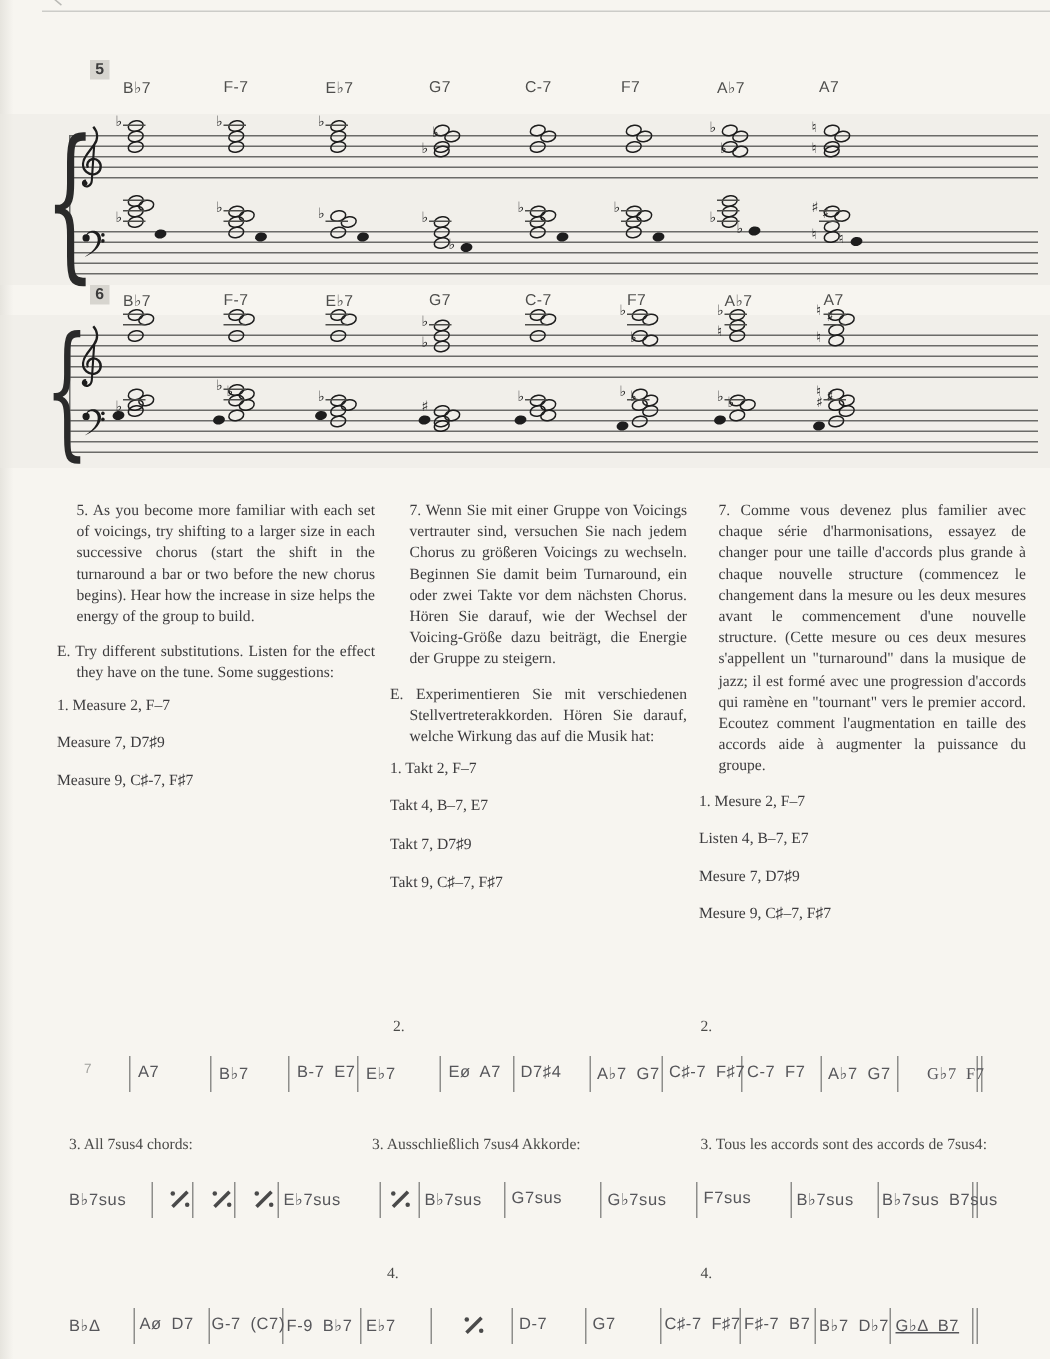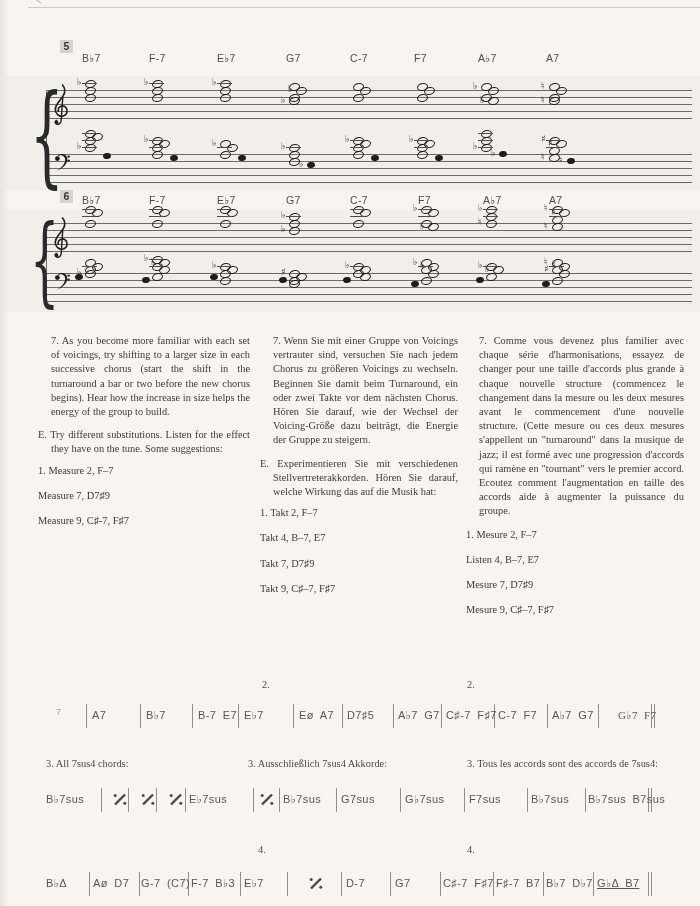--- a/index.html
+++ b/index.html
@@ -339,21 +339,21 @@
     <span class="acc" style="left: 551px; top: 260px;">♯</span>
     <span class="wnote" style="left: 552px; top: 266px;"></span>
     <span class="acc" style="left: 544px; top: 263.5px;">♯</span>
     <span class="wnote" style="left: 559px; top: 269.5px;"></span>
     <span class="wnote" style="left: 552px; top: 276.5px;"></span>
     <div class="ledger" style="left: 549px; top: 266px;"></div>
     <span class="rnote" style="left: 542px; top: 280.5px;"></span>
   </div>
 
 <div class="col" style="left:38px;width:212px;">
-  <p class="p7">7. As you become more familiar with each set of voicings, try shifting to a larger size in each successive chorus (start the shift in the turnaround a bar or two before the new chorus begins). Hear how the increase in size helps the energy of the group to build.</p>
+  <p class="p7">5. As you become more familiar with each set of voicings, try shifting to a larger size in each successive chorus (start the shift in the turnaround a bar or two before the new chorus begins). Hear how the increase in size helps the energy of the group to build.</p>
   <p class="pE">E. Try different substitutions. Listen for the effect they have on the tune. Some suggestions:</p>
   <p class="li li1">1. Measure 2, F–7</p>
   <p class="li li2">Measure 7, D7♯9</p>
   <p class="li li2">Measure 9, C♯-7, F♯7</p>
 </div>
 
 <div class="col" style="left:260px;width:198px;">
   <p class="p7">7. Wenn Sie mit einer Gruppe von Voicings vertrauter sind, versuchen Sie nach jedem Chorus zu größeren Voicings zu wechseln. Beginnen Sie damit beim Turnaround, ein oder zwei Takte vor dem nächsten Chorus. Hören Sie darauf, wie der Wechsel der Voicing-Größe dazu beiträgt, die Energie der Gruppe zu steigern.</p>
   <p class="pE">E. Experimentieren Sie mit verschiedenen Stellvertreterakkorden. Hören Sie darauf, welche Wirkung das auf die Musik hat:</p>
   <p class="li li1">1. Takt 2, F–7</p>
@@ -391,21 +391,21 @@
     <div class="bar" style="left: 547px;"></div>
     <div class="bar" style="left: 598px;"></div>
     <div class="bar" style="left: 651px;"></div>
     <div class="bar" style="left: 654px;"></div>
     <span class="cell faint" style="left: 56px;">7</span>
     <span class="cell" style="left: 92px;">A7</span>
     <span class="cell" style="left: 146px;">B♭7</span>
     <span class="cell" style="left: 198px;">B-7 E7</span>
     <span class="cell" style="left: 244px;">E♭7</span>
     <span class="cell" style="left: 299px;">Eø A7</span>
-    <span class="cell" style="left: 347px;">D7♯5</span>
+    <span class="cell" style="left: 347px;">D7♯4</span>
     <span class="cell" style="left: 398px;">A♭7 G7</span>
     <span class="cell" style="left: 446px;">C♯-7 F♯7</span>
     <span class="cell" style="left: 498px;">C-7 F7</span>
     <span class="cell" style="left: 552px;">A♭7 G7</span>
     <span class="cell" style="left: 618px; font-family: Liberation Serif, serif;">G♭7 F7</span>
   </div>
 <div id="row3" class="crow" style="top:788px;">
     <div class="bar" style="left: 101px;"></div>
     <div class="bar" style="left: 128px;"></div>
     <div class="bar" style="left: 156px;"></div>
@@ -458,21 +458,21 @@
     <div class="bar" style="left: 390px;"></div>
     <div class="bar" style="left: 440px;"></div>
     <div class="bar" style="left: 493px;"></div>
     <div class="bar" style="left: 543px;"></div>
     <div class="bar" style="left: 593px;"></div>
     <div class="bar" style="left: 648px;"></div>
     <div class="bar" style="left: 651px;"></div>
     <span class="cell" style="left: 46px;">B♭Δ</span>
     <span class="cell" style="left: 93px;">Aø D7</span>
     <span class="cell" style="left: 141px;">G-7 (C7)</span>
-    <span class="cell" style="left: 191px;">F-7 B♭3</span>
+    <span class="cell" style="left: 191px;">F-9 B♭7</span>
     <span class="cell" style="left: 244px;">E♭7</span>
     <span class="sim" style="left: 308px;"><svg width="16" height="15" viewBox="0 0 16 15">
         <line x1="3" y1="12.5" x2="13" y2="2.5" stroke="#4a4a4a" stroke-width="2.4"></line>
         <circle cx="3.2" cy="3.6" r="1.5" fill="#4a4a4a"></circle>
         <circle cx="12.8" cy="11.2" r="1.5" fill="#4a4a4a"></circle>
       </svg></span>
     <span class="cell" style="left: 346px;">D-7</span>
     <span class="cell" style="left: 395px;">G7</span>
     <span class="cell" style="left: 443px;">C♯-7 F♯7</span>
     <span class="cell" style="left: 496px;">F♯-7 B7</span>

